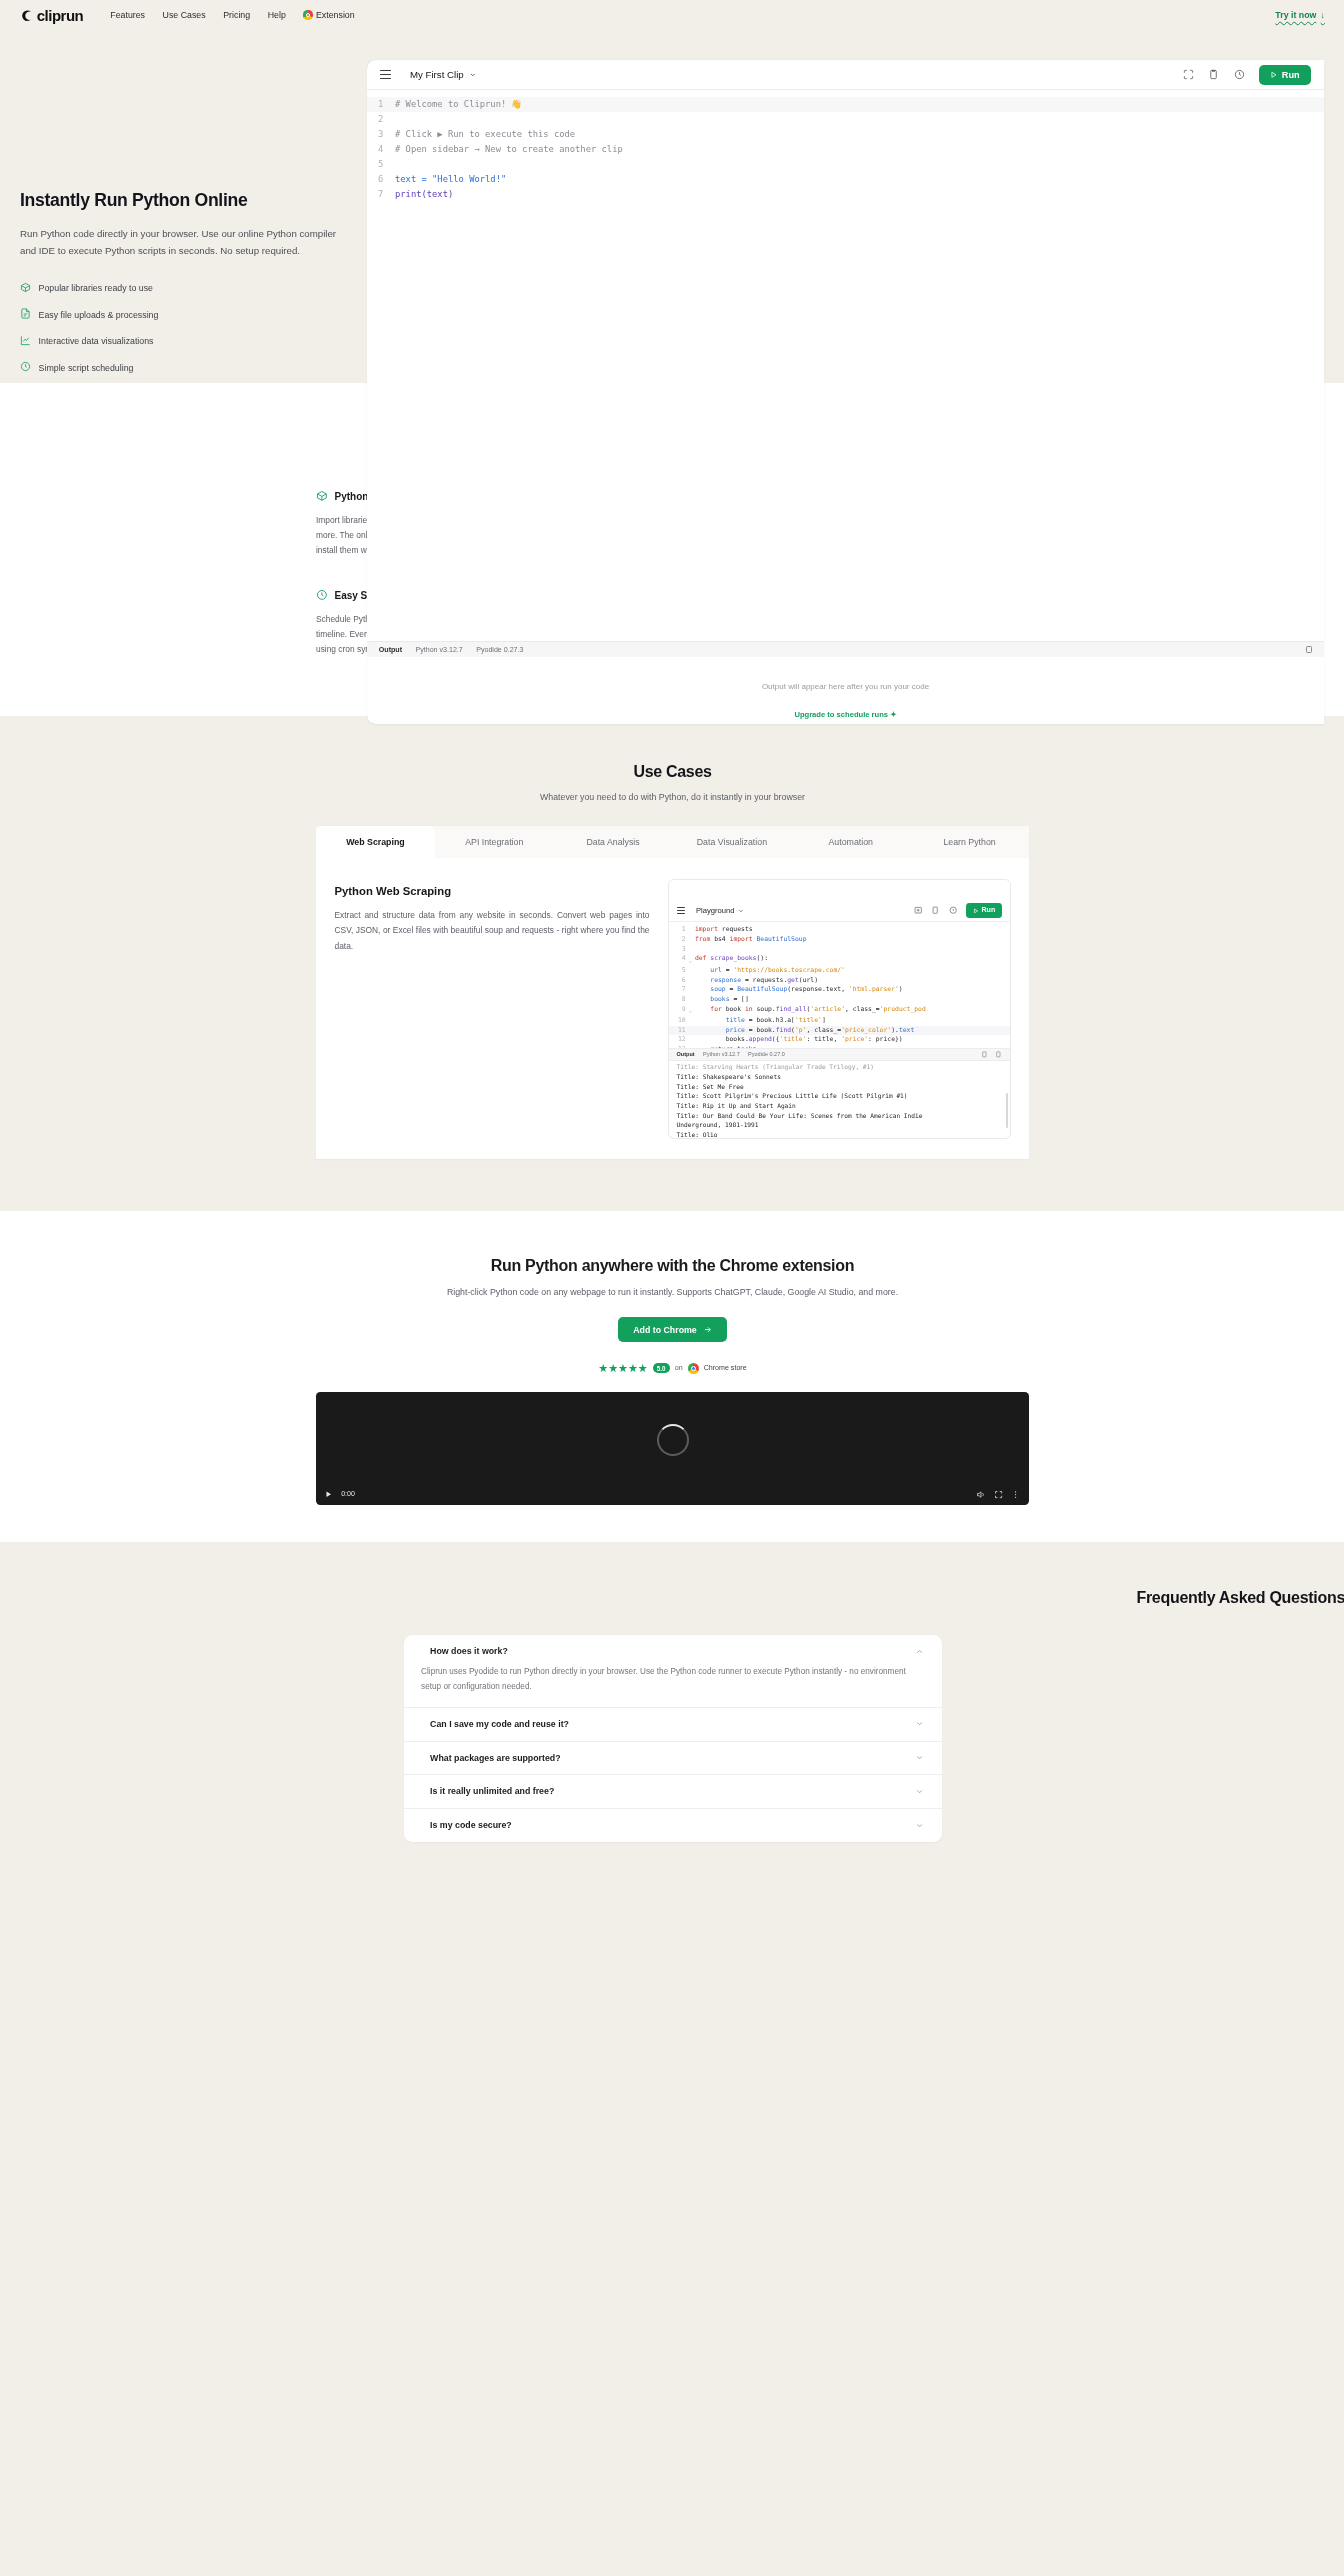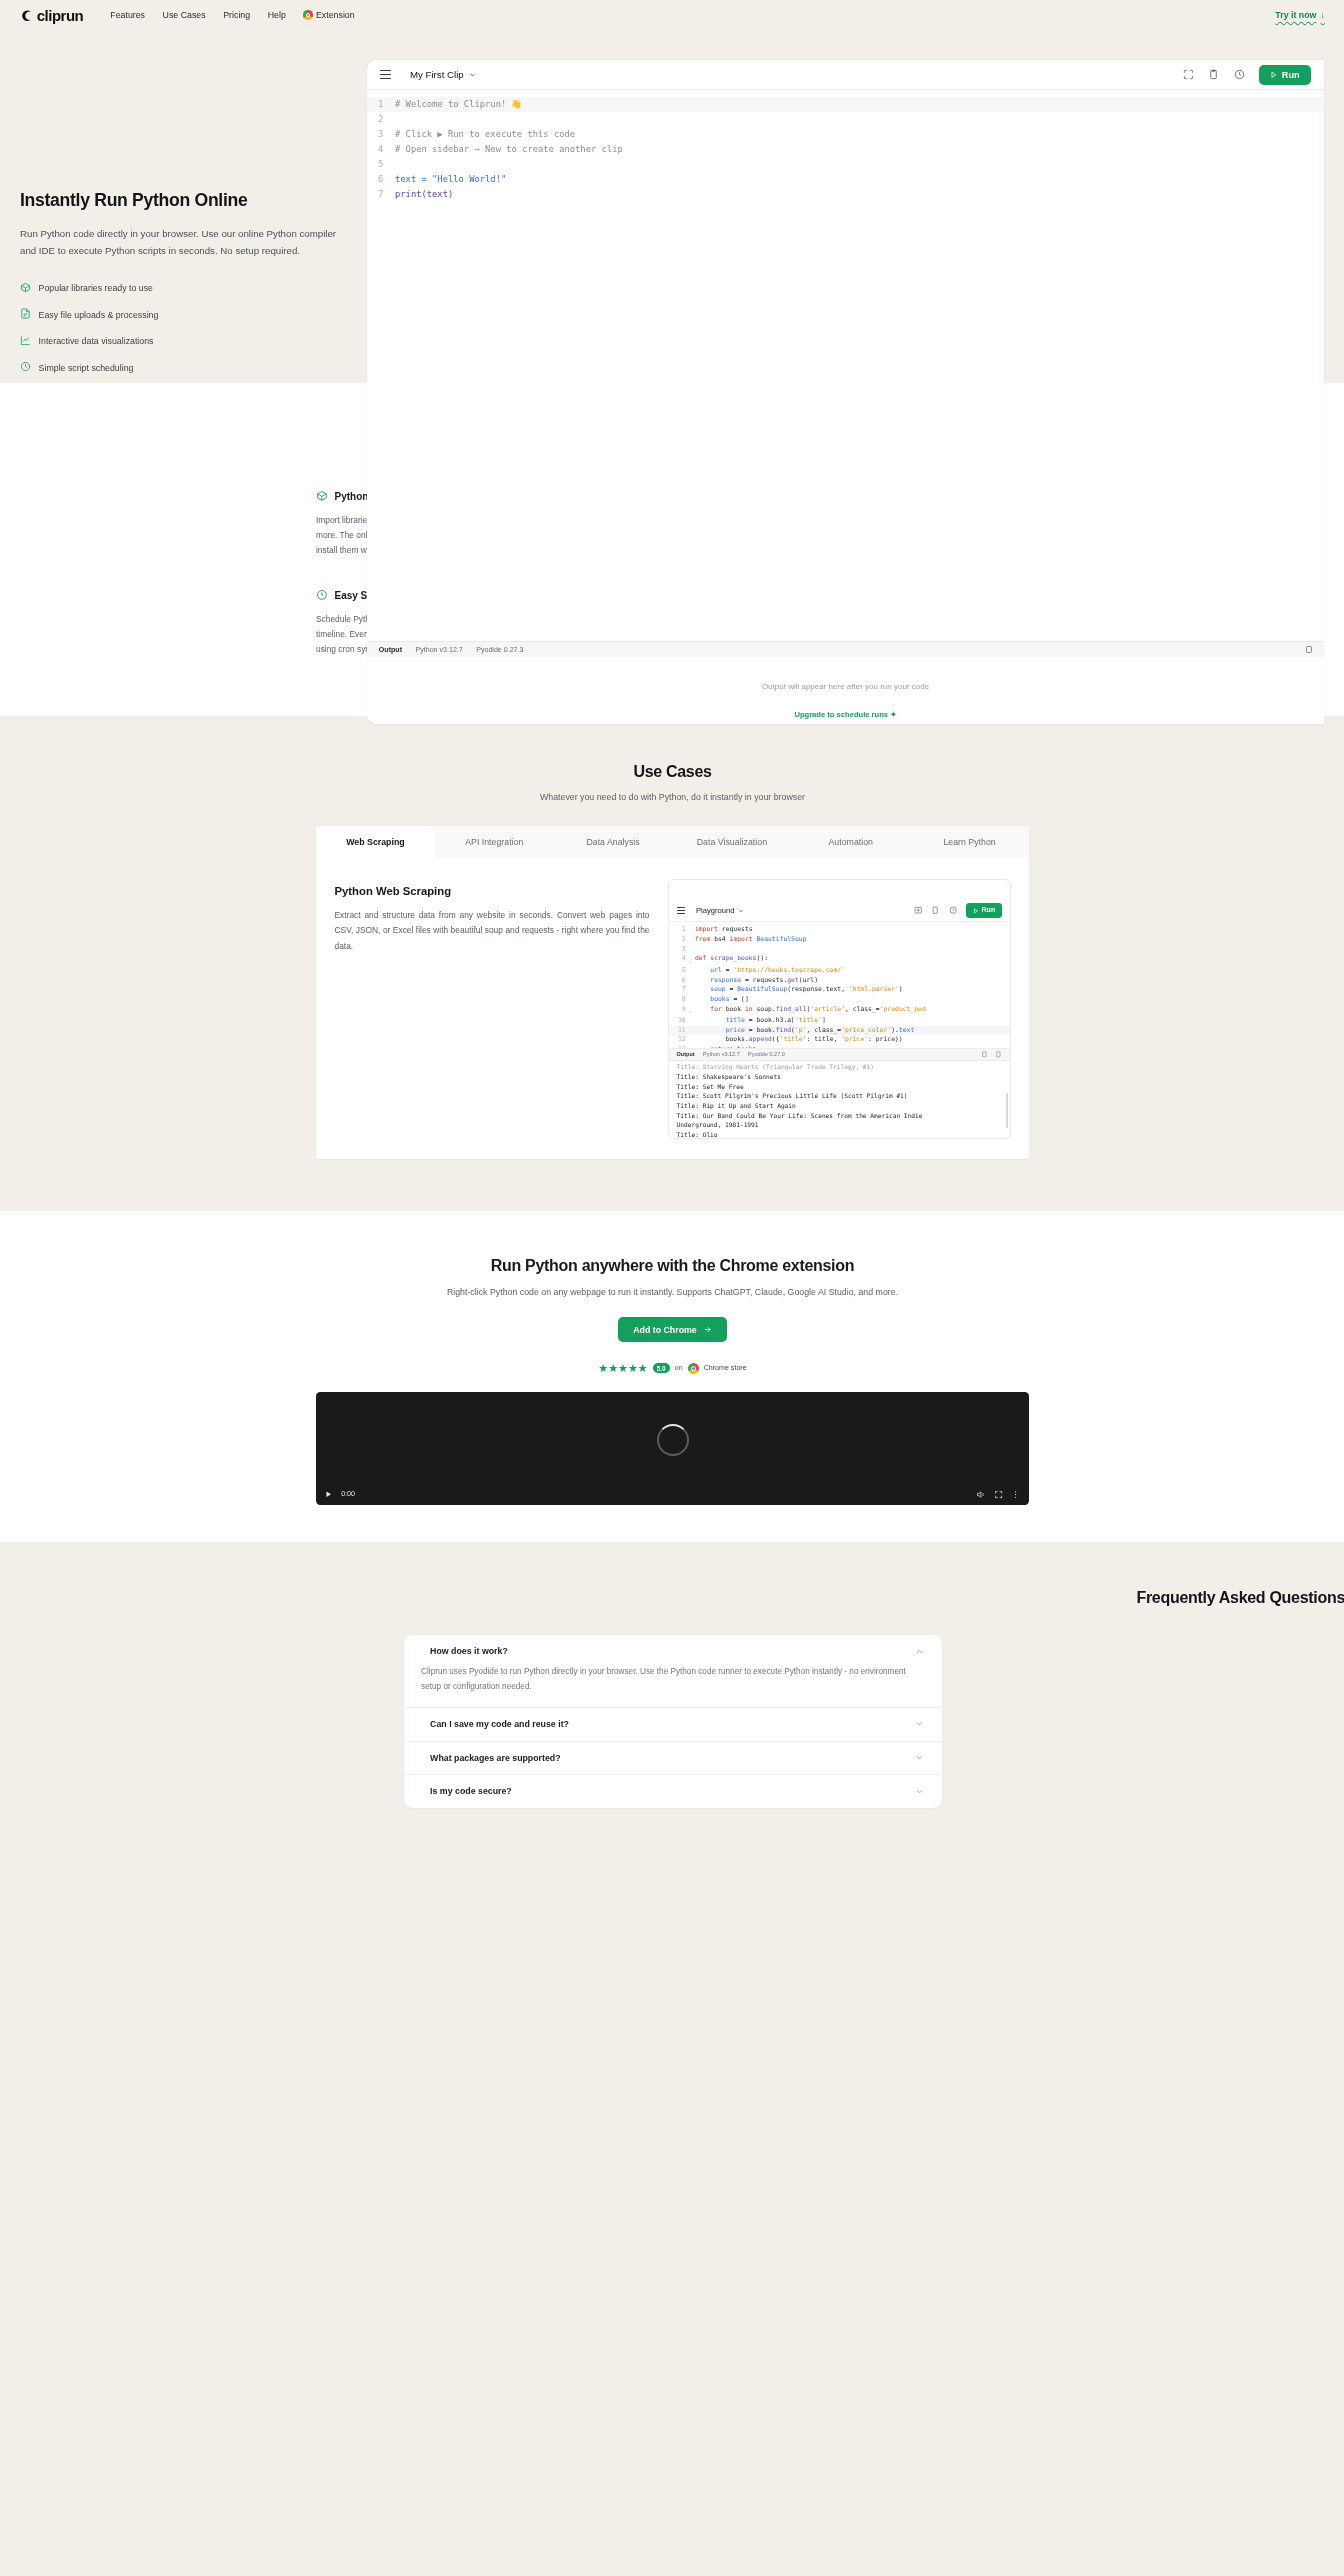--- a/index.html
+++ b/index.html
@@ -607,20 +607,30 @@
         <div class="faq-q">
           <span>What packages are supported?</span>
           <span class="chev">
               <svg width="9.2" height="9.2" viewBox="0 0 24 24" fill="none" stroke="currentColor" stroke-width="2">
                 <path d="M6 9l6 6 6-6"></path>
               </svg>
             </span>
         </div>
       </div>
 
+      <div class="faq-item">
+        <div class="faq-q">
+          <span>Is it really unlimited and free?</span>
+          <span class="chev">
+              <svg width="9.2" height="9.2" viewBox="0 0 24 24" fill="none" stroke="currentColor" stroke-width="2">
+                <path d="M6 9l6 6 6-6"></path>
+              </svg>
+            </span>
+        </div>
+      </div>
 
       <div class="faq-item">
         <div class="faq-q">
           <span>Is my code secure?</span>
           <span class="chev">
               <svg width="9.2" height="9.2" viewBox="0 0 24 24" fill="none" stroke="currentColor" stroke-width="2">
                 <path d="M6 9l6 6 6-6"></path>
               </svg>
             </span>
         </div>

